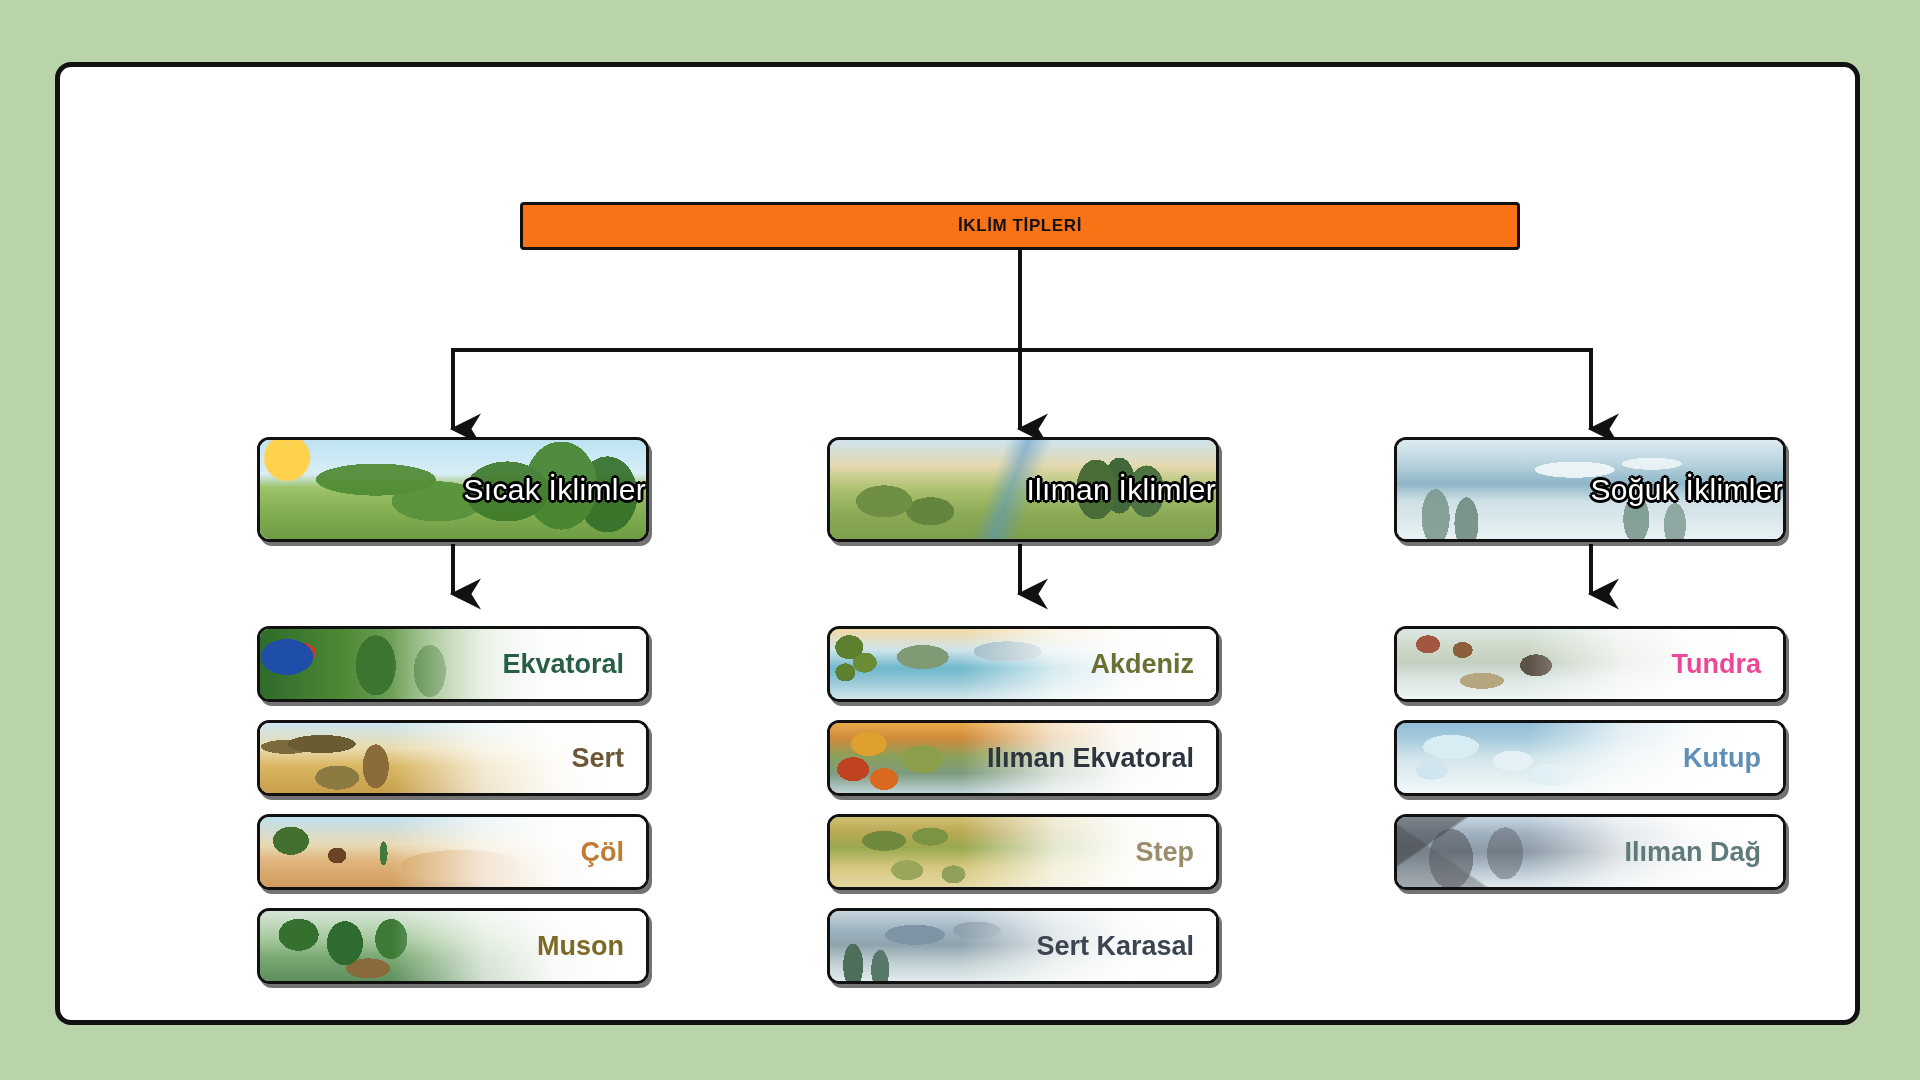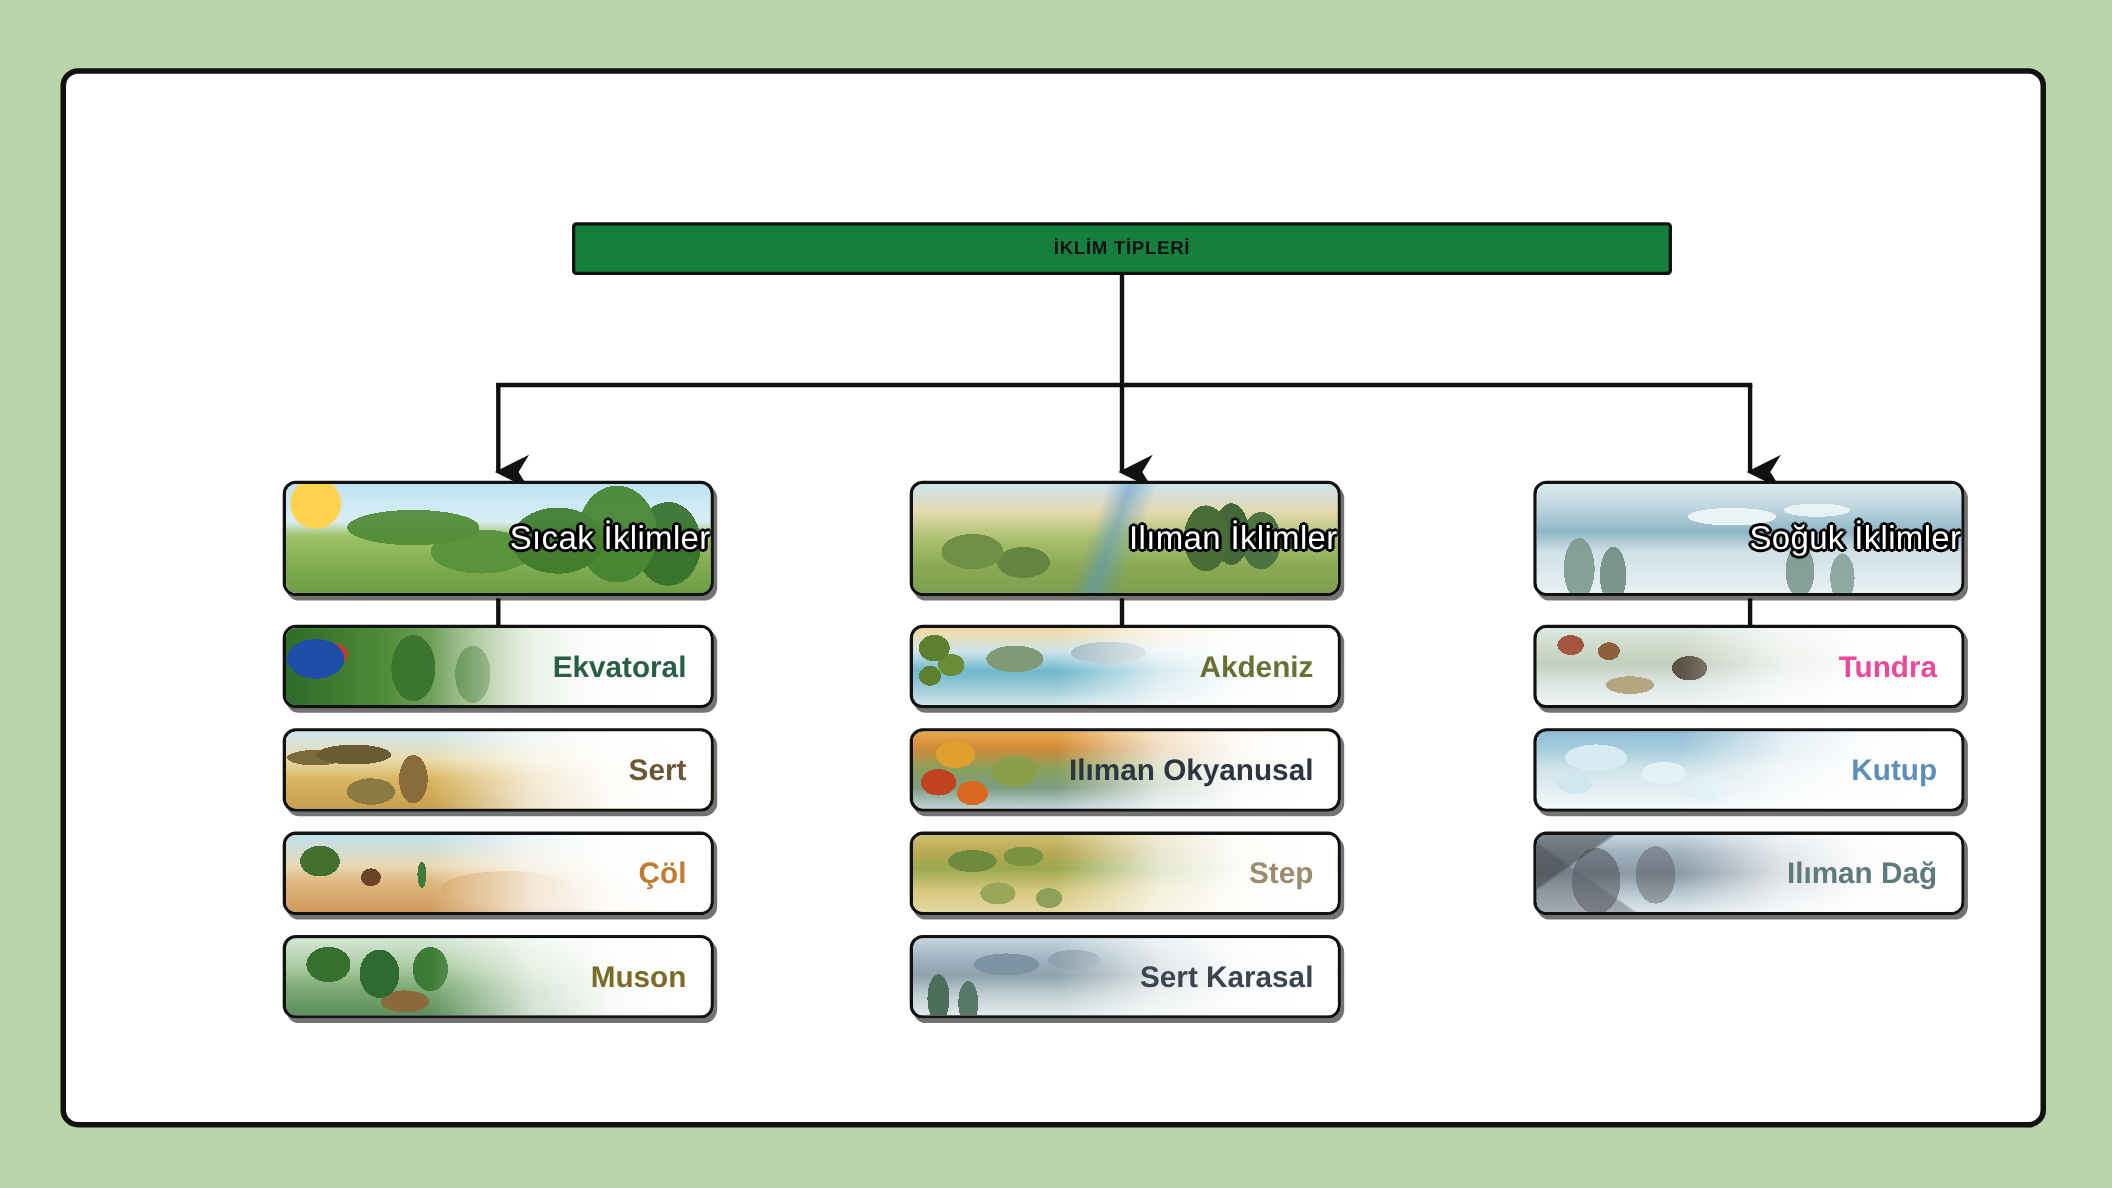--- a/index.html
+++ b/index.html
@@ -29,21 +29,21 @@
     border-radius: 16px;
   }
 
   
   #root-node {
     position: absolute;
     left: 460px;
     top: 135px;
     width: 1000px;
     height: 48px;
-    background: #15803d;
+    background: #f97316;
     border: 3px solid #111111;
     border-radius: 4px;
     display: flex;
     align-items: center;
     justify-content: center;
   }
   #root-title {
     font-size: 17px;
     font-weight: bold;
     letter-spacing: 0.6px;
@@ -107,21 +107,21 @@
     height: 76px;
     margin-top: 18px;
     border: 3px solid #111111;
     border-radius: 12px;
     overflow: hidden;
     box-shadow: 3px 4px 0 rgba(0,0,0,0.55);
     display: flex;
     align-items: center;
     justify-content: flex-end;
   }
-  .sub-box.first { margin-top: 26px; }
+  .sub-box.first { margin-top: 84px; }
   .sub-art {
     position: absolute;
     inset: 0;
   }
   .sub-fade {
     position: absolute;
     inset: 0;
     background: linear-gradient(to right,
       rgba(255,255,255,0) 0%,
       rgba(255,255,255,0) 34%,
@@ -434,21 +434,21 @@
         <div class="cat-label" style="color: rgb(255, 255, 255);">Ilıman İklimler</div>
       </div>
       <div class="sub-box first">
         <div class="sub-art art-akdeniz"></div>
         <div class="sub-fade"></div>
         <span class="sub-label" style="color: rgb(107, 112, 50);">Akdeniz</span>
       </div>
       <div class="sub-box">
         <div class="sub-art art-ilimanokyanusal"></div>
         <div class="sub-fade"></div>
-        <span class="sub-label" style="color: rgb(45, 53, 64);">Ilıman Okyanusal</span>
+        <span class="sub-label" style="color: rgb(45, 53, 64);">Ilıman Ekvatoral</span>
       </div>
       <div class="sub-box">
         <div class="sub-art art-step"></div>
         <div class="sub-fade"></div>
         <span class="sub-label" style="color: rgb(155, 140, 110);">Step</span>
       </div>
       <div class="sub-box">
         <div class="sub-art art-sertkarasal"></div>
         <div class="sub-fade"></div>
         <span class="sub-label" style="color: rgb(59, 68, 80);">Sert Karasal</span>

